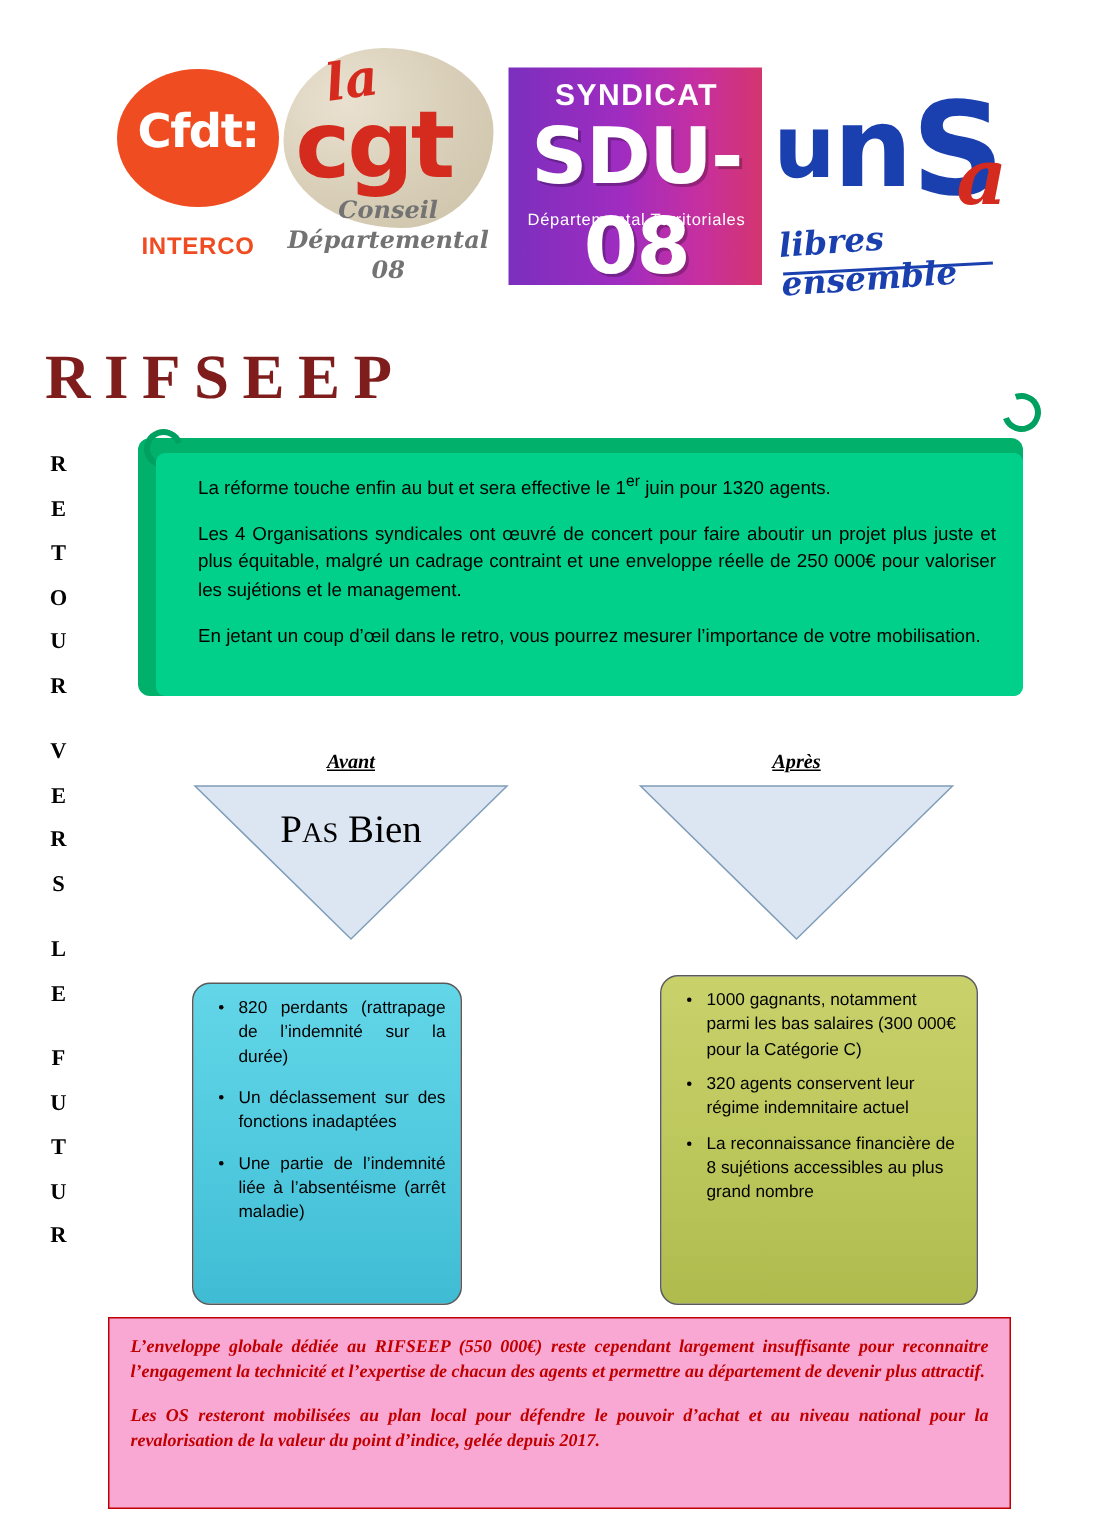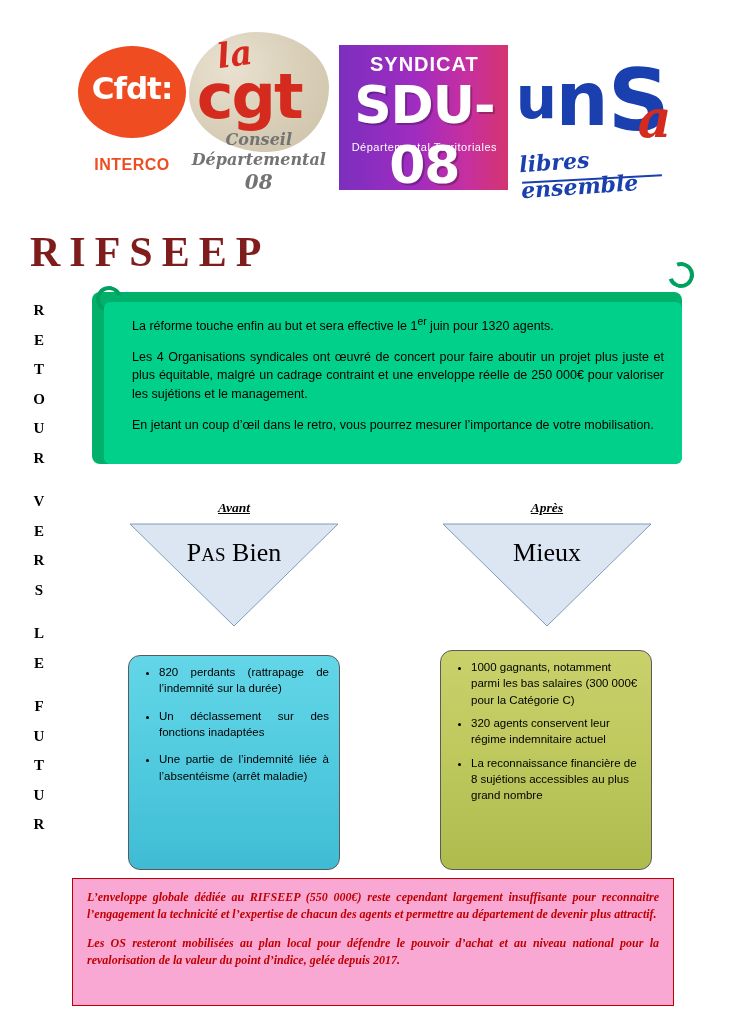--- a/index.html
+++ b/index.html
@@ -96,21 +96,21 @@
     position: absolute;
     width: 140px;
     text-align: center;
     color: #737373;
     font-weight: bold;
     font-style: italic;
     font-family: "DejaVu Serif", serif;
   }
   .cgt-sub1 { top: 112px; font-size: 16px; }
   .cgt-sub2 { top: 132px; font-size: 16px; }
-  .cgt-sub3 { top: 152px; font-size: 20px; }
+  .cgt-sub3 { top: 152px; font-size: 16px; }
 
   
   .logo-sdu {
     position: relative;
     width: 170px; height: 145px;
     margin-left: 12px;
     margin-top: 27px;
     background: linear-gradient(90deg, #7B2FBE 0%, #A02CC0 45%, #C62FA0 75%, #D4356F 100%);
   }
   .sdu-syndicat {
@@ -391,29 +391,28 @@
   </div>
 
   <div class="tri-wrap" style="left:128px; top:500px; width:212px; height:128px;">
     <svg width="212" height="128" style="position:absolute;left:0;top:22px;">
       <polygon points="2,2 210,2 106,104" fill="#DCE6F2" stroke="#7F9DB9" stroke-width="1"></polygon>
     </svg>
     <div class="tri-label" style="top:0px;">Avant</div>
     <div class="tri-text" style="top:38px;">P<span class="smallcap">AS</span> Bien</div>
   </div>
 
-  <div class="tri-wrap" style="left:441px; top:500px; width:212px; height:128px;">
+  <div class="tri-wrap" style="left:425px; top:500px; width:212px; height:128px;">
     <svg width="212" height="128" style="position:absolute;left:0;top:22px;">
       <polygon points="2,2 210,2 106,104" fill="#DCE6F2" stroke="#7F9DB9" stroke-width="1"></polygon>
     </svg>
     <div class="tri-label" style="top:0px;">Après</div>
-    <div class="tri-text" style="top:38px;">Mieux</div>
-  </div>
-
-  <div class="rbox blue" style="left:128px; top:655px; width:212px; height:215px;">
+  </div>
+
+  <div class="rbox blue" style="left:128px; top:655px; width:180px; height:215px;">
     <ul>
       <li>820 perdants (rattrapage de l’indemnité sur la durée)</li>
       <li>Un déclassement sur des fonctions inadaptées</li>
       <li>Une partie de l’indemnité liée à l’absentéisme (arrêt maladie)</li>
     </ul>
   </div>
 
   <div class="rbox green" style="left:440px; top:650px; width:212px; height:220px;">
     <ul>
       <li>1000 gagnants, notamment parmi les bas salaires (300 000€ pour la Catégorie C)</li>

